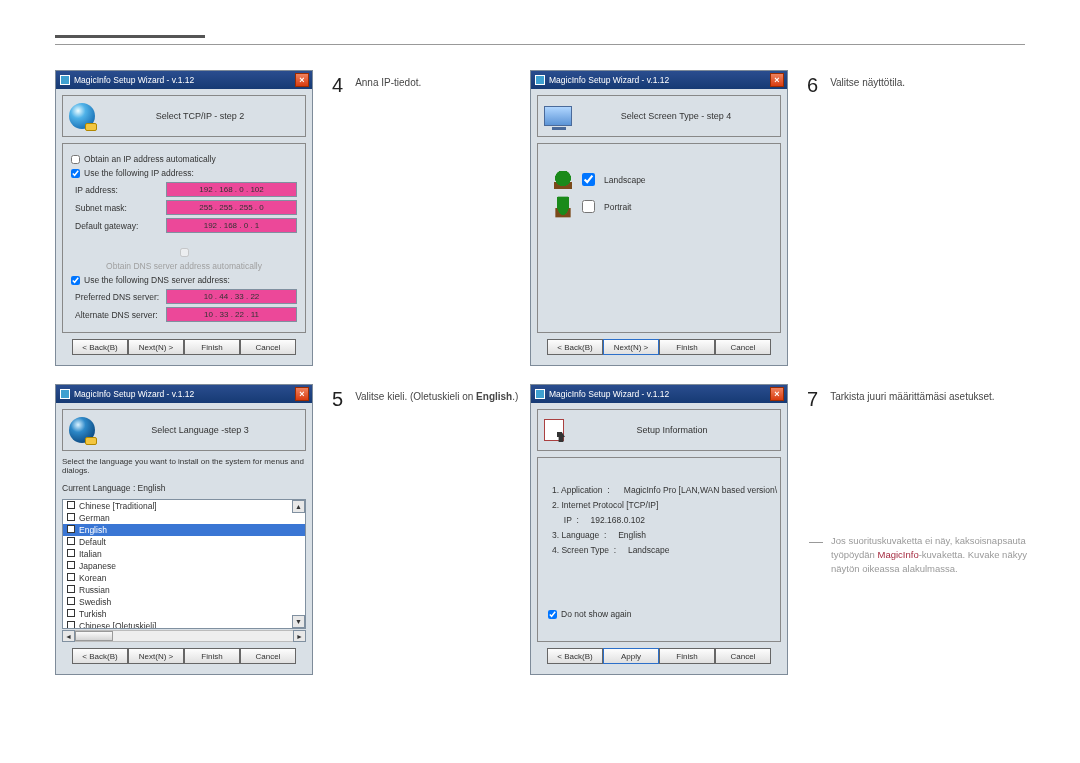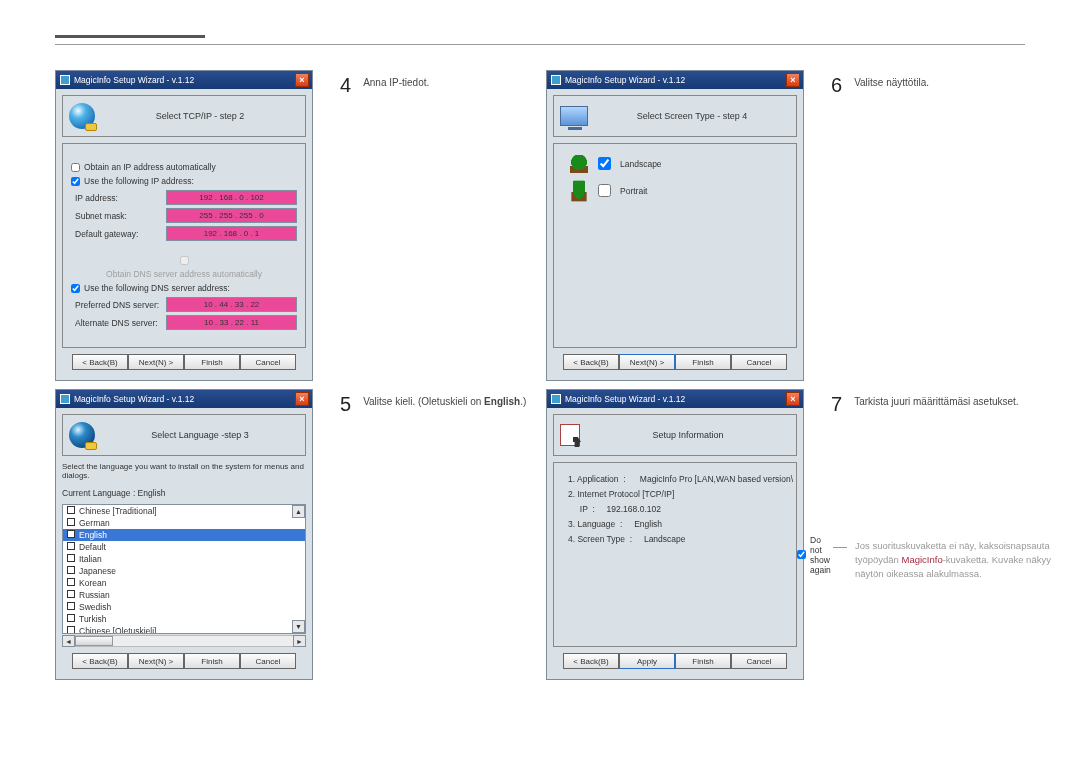--- a/index.html
+++ b/index.html
@@ -12,21 +12,20 @@
     color: #333;
   }
   .hr-short { width: 150px; height: 3px; background: #555; margin-bottom: 6px; }
   .hr-long { width: 970px; height: 1px; background: #999; margin-bottom: 25px; }
   .grid {
     display: grid;
     grid-template-columns: 265px 210px 265px 245px;
     grid-template-rows: auto auto;
     row-gap: 18px;
     column-gap: 0;
-    gap: 8px;
   }
   .panel {
     width: 258px;
     border: 1px solid #7e8b99;
     background: #d9e0e6;
     display: flex;
     flex-direction: column;
   }
   .titlebar {
     height: 18px;
@@ -89,21 +88,21 @@
   .click-icon::before {
     content:""; position:absolute; bottom:-2px; right:-2px;
     width:8px; height:10px; background:#333; clip-path: polygon(0 0,60% 0,100% 50%,80% 50%,80% 100%,20% 100%,20% 50%,0 50%);
   }
   .header-title {
     flex:1; text-align:center; font-size:9px;
   }
   .content-box {
     border:1px solid #888;
     background:#d9e0e6;
-    padding:2px 10px;
+    padding:18px 10px;
     flex:1;
     font-size:8.5px;
   }
   .chk { display:flex; align-items:center; gap:4px; margin:4px 0; }
   .chk input { width:9px; height:9px; margin:0; }
   .disabled-text { color:#a0a0a0;flex-direction:column; }
   .row { display:flex; align-items:center; margin:3px 0; }
   .row .lbl { width:95px; padding-left:4px; }
   .row .val {
     flex:1;
@@ -215,21 +214,21 @@
         <div class="title-icon"></div>
         <span class="titlebar-title">MagicInfo Setup Wizard - v.1.12</span>
       </div>
       <div class="close-btn">×</div>
     </div>
     <div class="panel-body">
       <div class="header-row">
         <div class="globe-icon"></div>
         <div class="header-title">Select TCP/IP - step 2</div>
       </div>
-      <div class="content-box" style="padding:14px 8px;">
+      <div class="content-box" style="padding:6px 8px;">
         <div class="chk">
             <input type="checkbox" style="">
             <span>Obtain an IP address automatically</span>
           </div>
         <div class="chk">
             <input type="checkbox" checked="" style="">
             <span>Use the following IP address:</span>
           </div>
         <div class="row">
             <span class="lbl">IP address:</span>
@@ -407,21 +406,21 @@
         <div class="title-icon"></div>
         <span class="titlebar-title">MagicInfo Setup Wizard - v.1.12</span>
       </div>
       <div class="close-btn">×</div>
     </div>
     <div class="panel-body">
       <div class="header-row">
         <div class="click-icon"></div>
         <div class="header-title">Setup Information</div>
       </div>
-      <div class="content-box" style="min-height:185px; display:flex; flex-direction:row;">
+      <div class="content-box" style="min-height:185px; display:flex; flex-direction:column;">
         <div class="info-lines">
           <div class="info-line">1. Application  :      MagicInfo Pro [LAN,WAN based version\</div>
           <div class="info-line">2. Internet Protocol [TCP/IP]</div>
           <div class="info-line">     IP  :     192.168.0.102</div>
           <div class="info-line">3. Language  :     English</div>
           <div class="info-line">4. Screen Type  :     Landscape</div>
         </div>
         <div style="flex:1"></div>
         <div class="chk">
             <input type="checkbox" checked="" style="">

